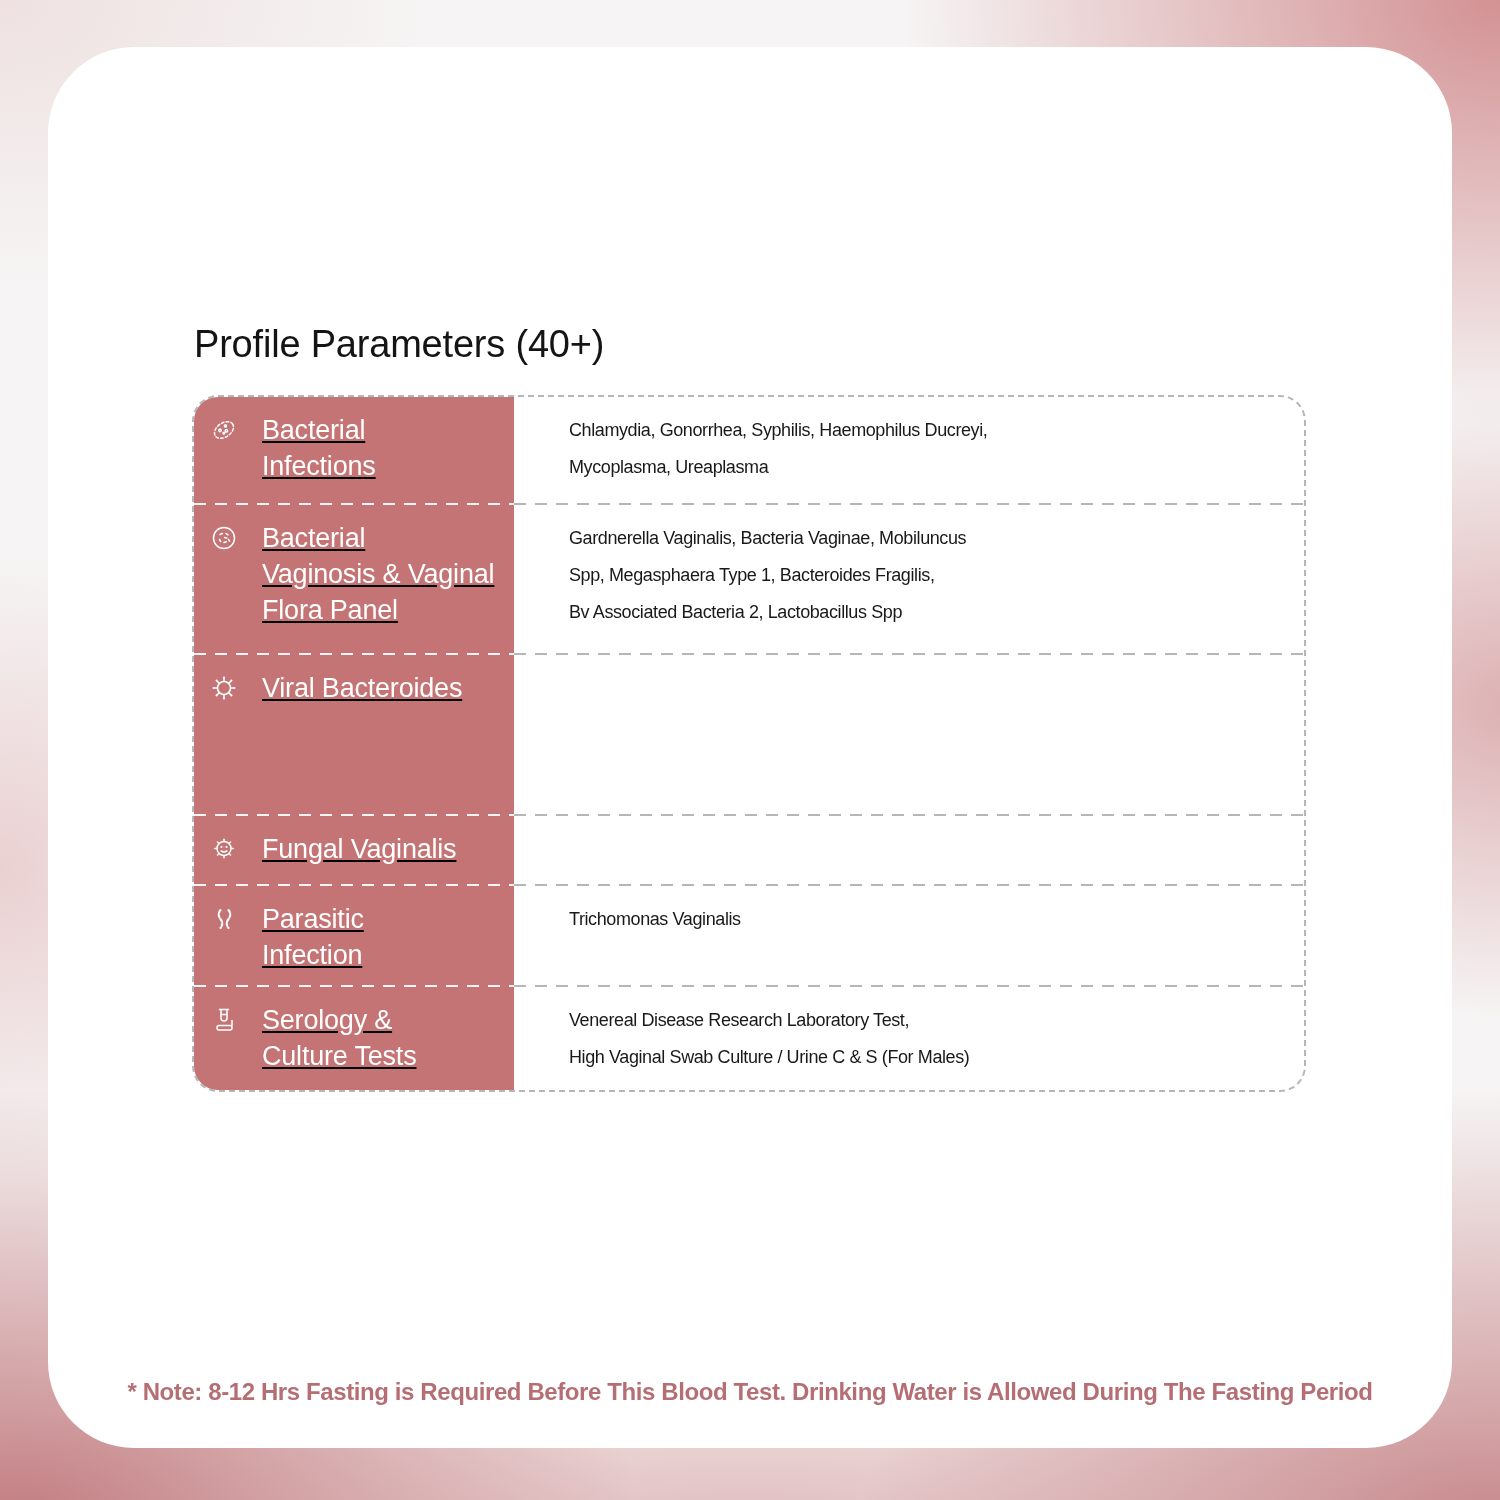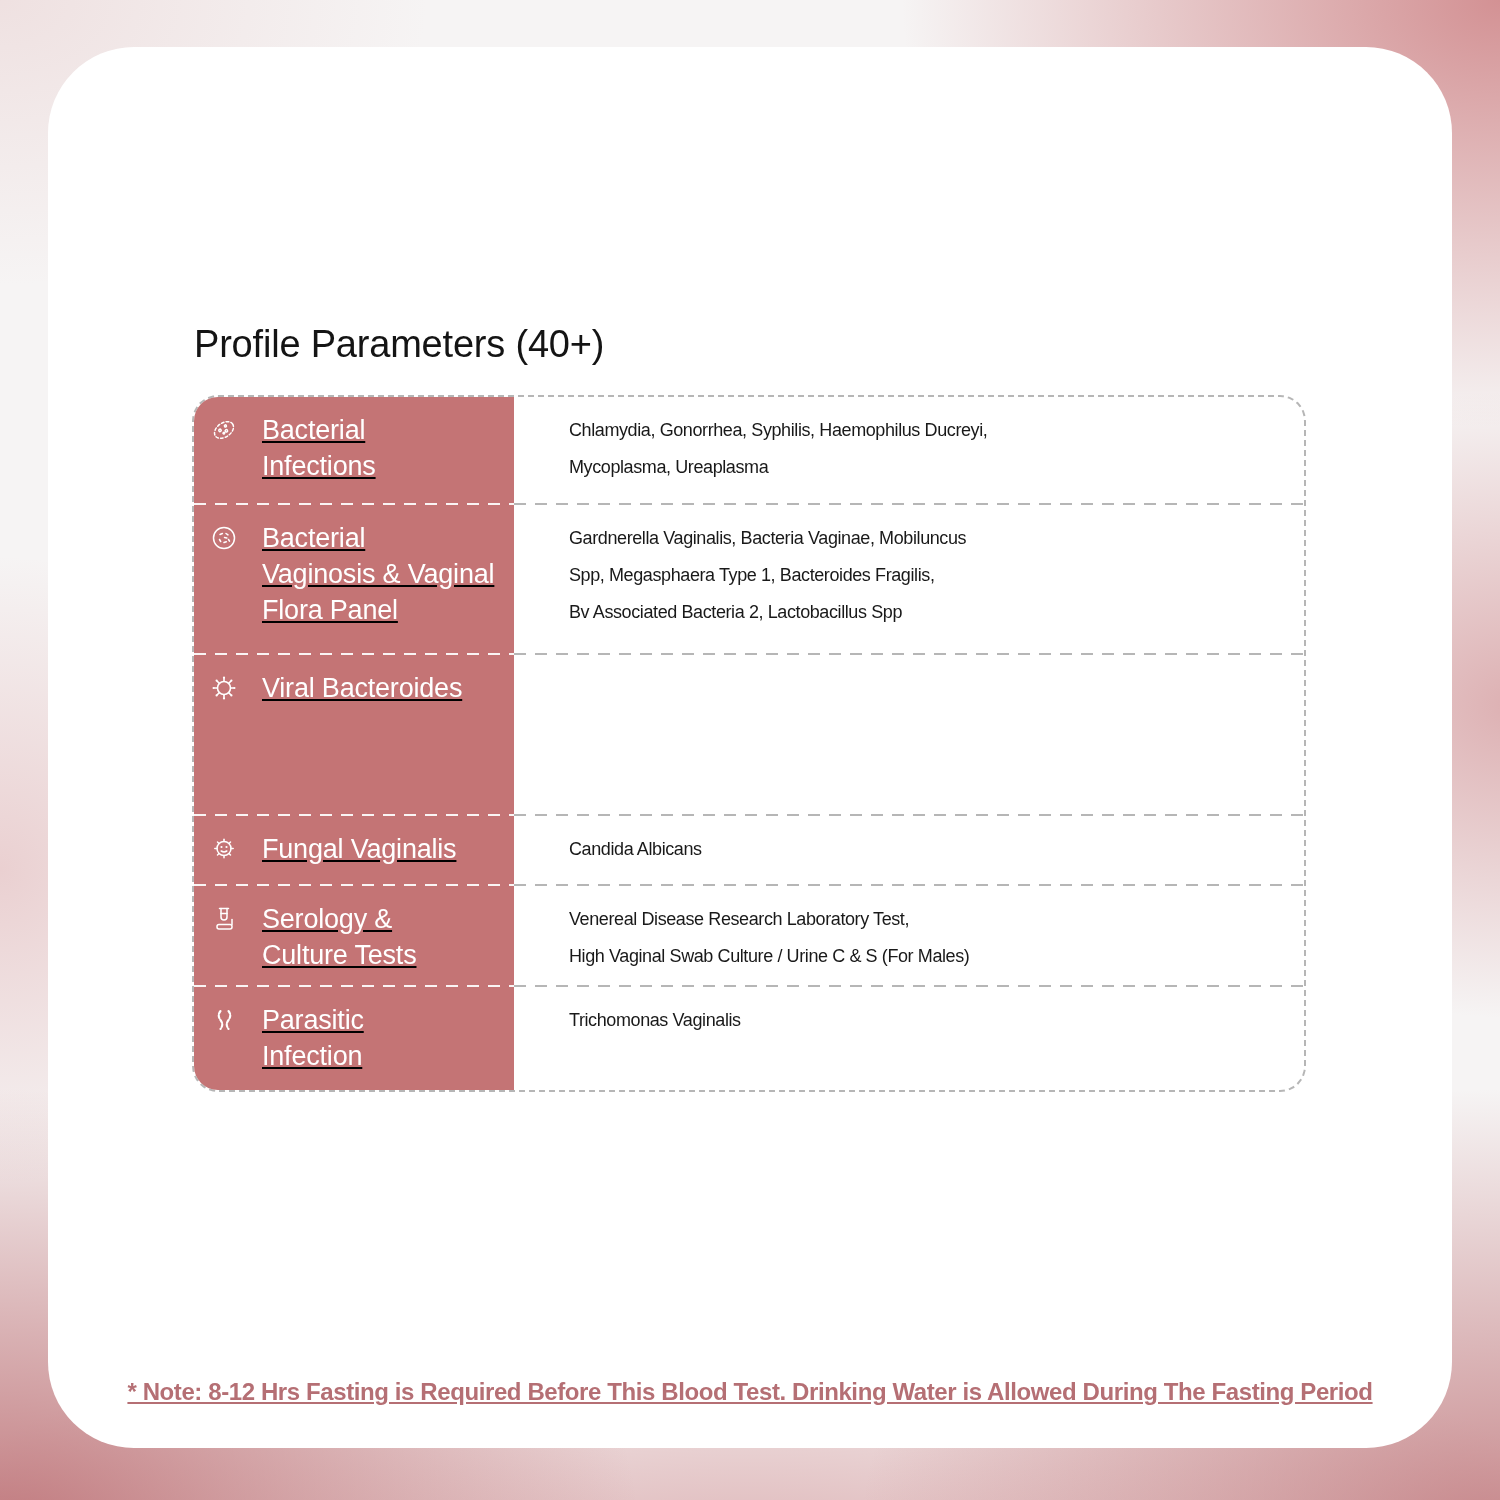--- a/index.html
+++ b/index.html
@@ -57,21 +57,21 @@
   .cell-right{
     flex:1;box-sizing:border-box;
     padding:15px 6px 12px 55px;
   }
   .details{
     color:#191919;font-size:18px;line-height:37px;letter-spacing:-0.4px;
     white-space:pre;font-weight:500;display:block;
   }
   .note{
     position:absolute;left:0;right:0;bottom:42px;text-align:center;
-    color:#b56f74;font-size:24px;font-weight:600;letter-spacing:-0.4px;text-decoration:underline;
+    color:#b56f74;font-size:24px;font-weight:600;letter-spacing:-0.4px;
   }
 </style>
 </head>
 <body>
 
 <div class="card">
 
   <div class="title">Profile Parameters (40+)</div>
 
   <div class="ptable">
@@ -166,22 +166,35 @@
               <line x1="11" y1="20.5" x2="9.5" y2="22"></line>
               <line x1="21" y1="20.5" x2="22.5" y2="22"></line>
             </g>
             <circle cx="13.5" cy="14" r="1.1" fill="#ffffff" stroke="none"></circle>
             <circle cx="18.5" cy="14" r="1.1" fill="#ffffff" stroke="none"></circle>
             <path d="M13.2 18 q2.8 1.8 5.6 0"></path>
           </svg>
         </span>
         <span class="cat-label">Fungal Vaginalis</span>
       </div>
-      <div class="cell-right">
-        <span class="details">Candida Albicans</span>
+    </div>
+
+    <div class="row">
+      <div class="cell-left">
+        <span class="icon">
+          <svg width="32" height="32" viewBox="0 0 32 32" fill="none" stroke="#ffffff" stroke-width="2.1" stroke-linecap="round">
+            <path d="M12.5 7 q-3.5 4.5 0 9 q3.5 4.5 0 9" stroke-dasharray="3 1.7"></path>
+            <path d="M20.5 7 q3.5 4.5 0 9 q-3.5 4.5 0 9" stroke-dasharray="3 1.7"></path>
+          </svg>
+        </span>
+        <span class="cat-label">Parasitic
+Infection</span>
+      </div>
+      <div class="cell-right">
+        <span class="details">Trichomonas Vaginalis</span>
       </div>
     </div>
 
     <div class="row">
       <div class="cell-left">
         <span class="icon">
           <svg width="32" height="32" viewBox="0 0 32 32" fill="none" stroke="#ffffff" stroke-width="1.5" stroke-linecap="round" stroke-linejoin="round">
             <path d="M11.5 5.5 h9"></path>
             <path d="M13 5.5 v8.5 a3 3 0 0 0 6 0 V5.5"></path>
             <path d="M13 10.5 h6"></path>
@@ -191,33 +204,17 @@
         </span>
         <span class="cat-label">Serology &amp;
 Culture Tests</span>
       </div>
       <div class="cell-right">
         <span class="details">Venereal Disease Research Laboratory Test,
 High Vaginal Swab Culture / Urine C &amp; S (For Males)</span>
       </div>
     </div>
 
-    <div class="row">
-      <div class="cell-left">
-        <span class="icon">
-          <svg width="32" height="32" viewBox="0 0 32 32" fill="none" stroke="#ffffff" stroke-width="2.1" stroke-linecap="round">
-            <path d="M12.5 7 q-3.5 4.5 0 9 q3.5 4.5 0 9" stroke-dasharray="3 1.7"></path>
-            <path d="M20.5 7 q3.5 4.5 0 9 q-3.5 4.5 0 9" stroke-dasharray="3 1.7"></path>
-          </svg>
-        </span>
-        <span class="cat-label">Parasitic
-Infection</span>
-      </div>
-      <div class="cell-right">
-        <span class="details">Trichomonas Vaginalis</span>
-      </div>
-    </div>
-
   </div>
 
   <div class="note">* Note: 8-12 Hrs Fasting is Required Before This Blood Test. Drinking Water is Allowed During The Fasting Period</div>
 
 </div>
 
 </body></html>

